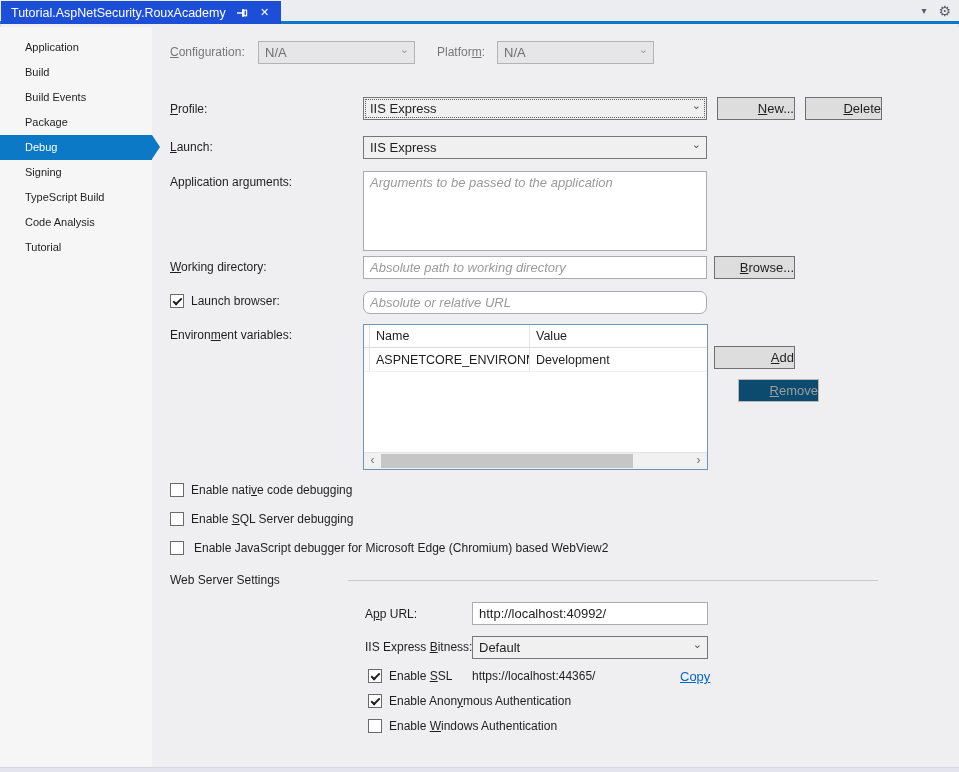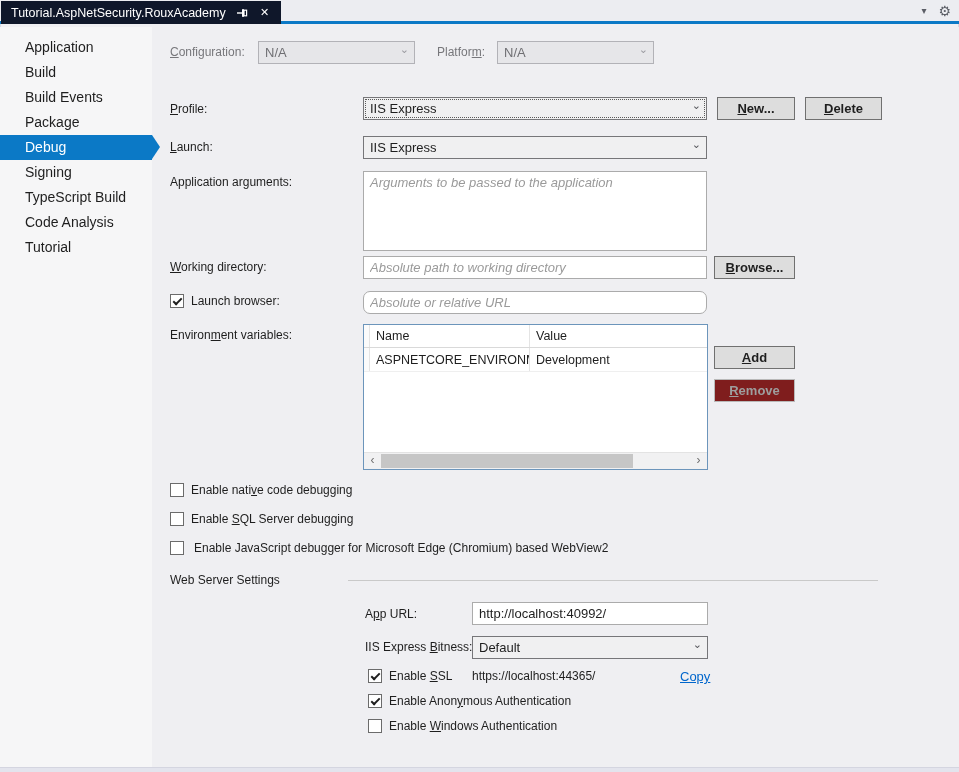--- a/index.html
+++ b/index.html
@@ -11,21 +11,21 @@
     box-shadow: inset 0 0 0 1px #D8D9E2;
   }
 
   
   .tabstrip {
     position:absolute; top:0; left:0; right:0; height:24px;
     background:#ECEDF1; border-bottom:3px solid #0B79C6;
   }
   .doc-tab {
     position:absolute; left:1px; top:1px; height:23px;
-    background:#0f172a; color:#FFFFFF;
+    background:#1d4ed8; color:#FFFFFF;
     display:inline-flex; align-items:center; gap:9px;
     padding:0 9px 0 10px; font-size:12.5px;
   }
   .doc-tab .tab-title { white-space:nowrap; }
   .tab-icon { display:inline-flex; align-items:center; justify-content:center;
     width:14px; height:14px; color:#FFFFFF; font-size:11px; cursor:default; }
   .tabstrip-right {
     position:absolute; right:8px; top:3px; display:flex; gap:12px; align-items:center;
     color:#5B5E66;
   }
@@ -37,21 +37,21 @@
     background:#E3E4ED; border-top:1px solid #D4D5E0; }
 
   
   .main { position:absolute; top:27px; left:0; right:0; bottom:5px; display:flex; }
   .sidebar {
     width:152px; background:#F6F6F7; padding-top:8px; position:relative;
     overflow:visible; z-index:2; flex:none;
   }
   .side-item {
     position:relative; height:25px; line-height:25px; padding-left:25px;
-    font-size:14px; color:#1E1E1E; cursor:default; white-space:nowrap;
+    font-size:11px; color:#1E1E1E; cursor:default; white-space:nowrap;
   }
   .side-item.selected { background:#0B79C6; color:#FFFFFF; }
   .side-item.selected::after {
     content:""; position:absolute; right:-8px; top:0;
     border-top:12.5px solid transparent; border-bottom:12.5px solid transparent;
     border-left:8px solid #0B79C6;
   }
   .content { position:relative; flex:1; background:#EFEFF2; z-index:1; }
 
   
@@ -70,24 +70,24 @@
   .combo.disabled .chev { color:#9A9AA0; }
   .txt {
     position:absolute; background:#FFFFFF; border:1px solid #ABABAB;
     font-family:"Liberation Sans", sans-serif; font-size:13px; color:#1E1E1E;
     padding:0 6px; height:23px; outline:none;
   }
   .txt::placeholder { color:#9A9A9A; font-style:italic; opacity:1; }
   textarea.txt { resize:none; padding-top:3px; }
   .btn {
     position:absolute; background:#DDDDDD; border:1px solid #707070;
-    font-size:13px; color:#1E1E1E; text-align:center; line-height:21px;
-    height:23px; cursor:default;font-weight:bold;
-  }
-  .btn[data-disabled="true"] { background:#7f1d1d; border-color:#B9B9B9; color:#9E9E9E; }
+    font-size:13px; color:#1E1E1E; text-align:right; line-height:21px;
+    height:23px; cursor:default;
+  }
+  .btn[data-disabled="true"] { background:#0c4a6e; border-color:#B9B9B9; color:#9E9E9E;margin-left:24px; }
   .checkbox {
     position:absolute; width:14px; height:14px; background:#FFFFFF;
     border:1px solid #6B6B6B; cursor:default;
   }
   .checkbox[data-checked="true"]::after {
     content:""; position:absolute; left:2px; top:3px; width:7px; height:3px;
     border-left:2px solid #1F1F1F; border-bottom:2px solid #1F1F1F;
     transform:rotate(-45deg);
   }
   .link { color:#0066CC; text-decoration:underline; cursor:pointer; font-size:13px; position:absolute; }

